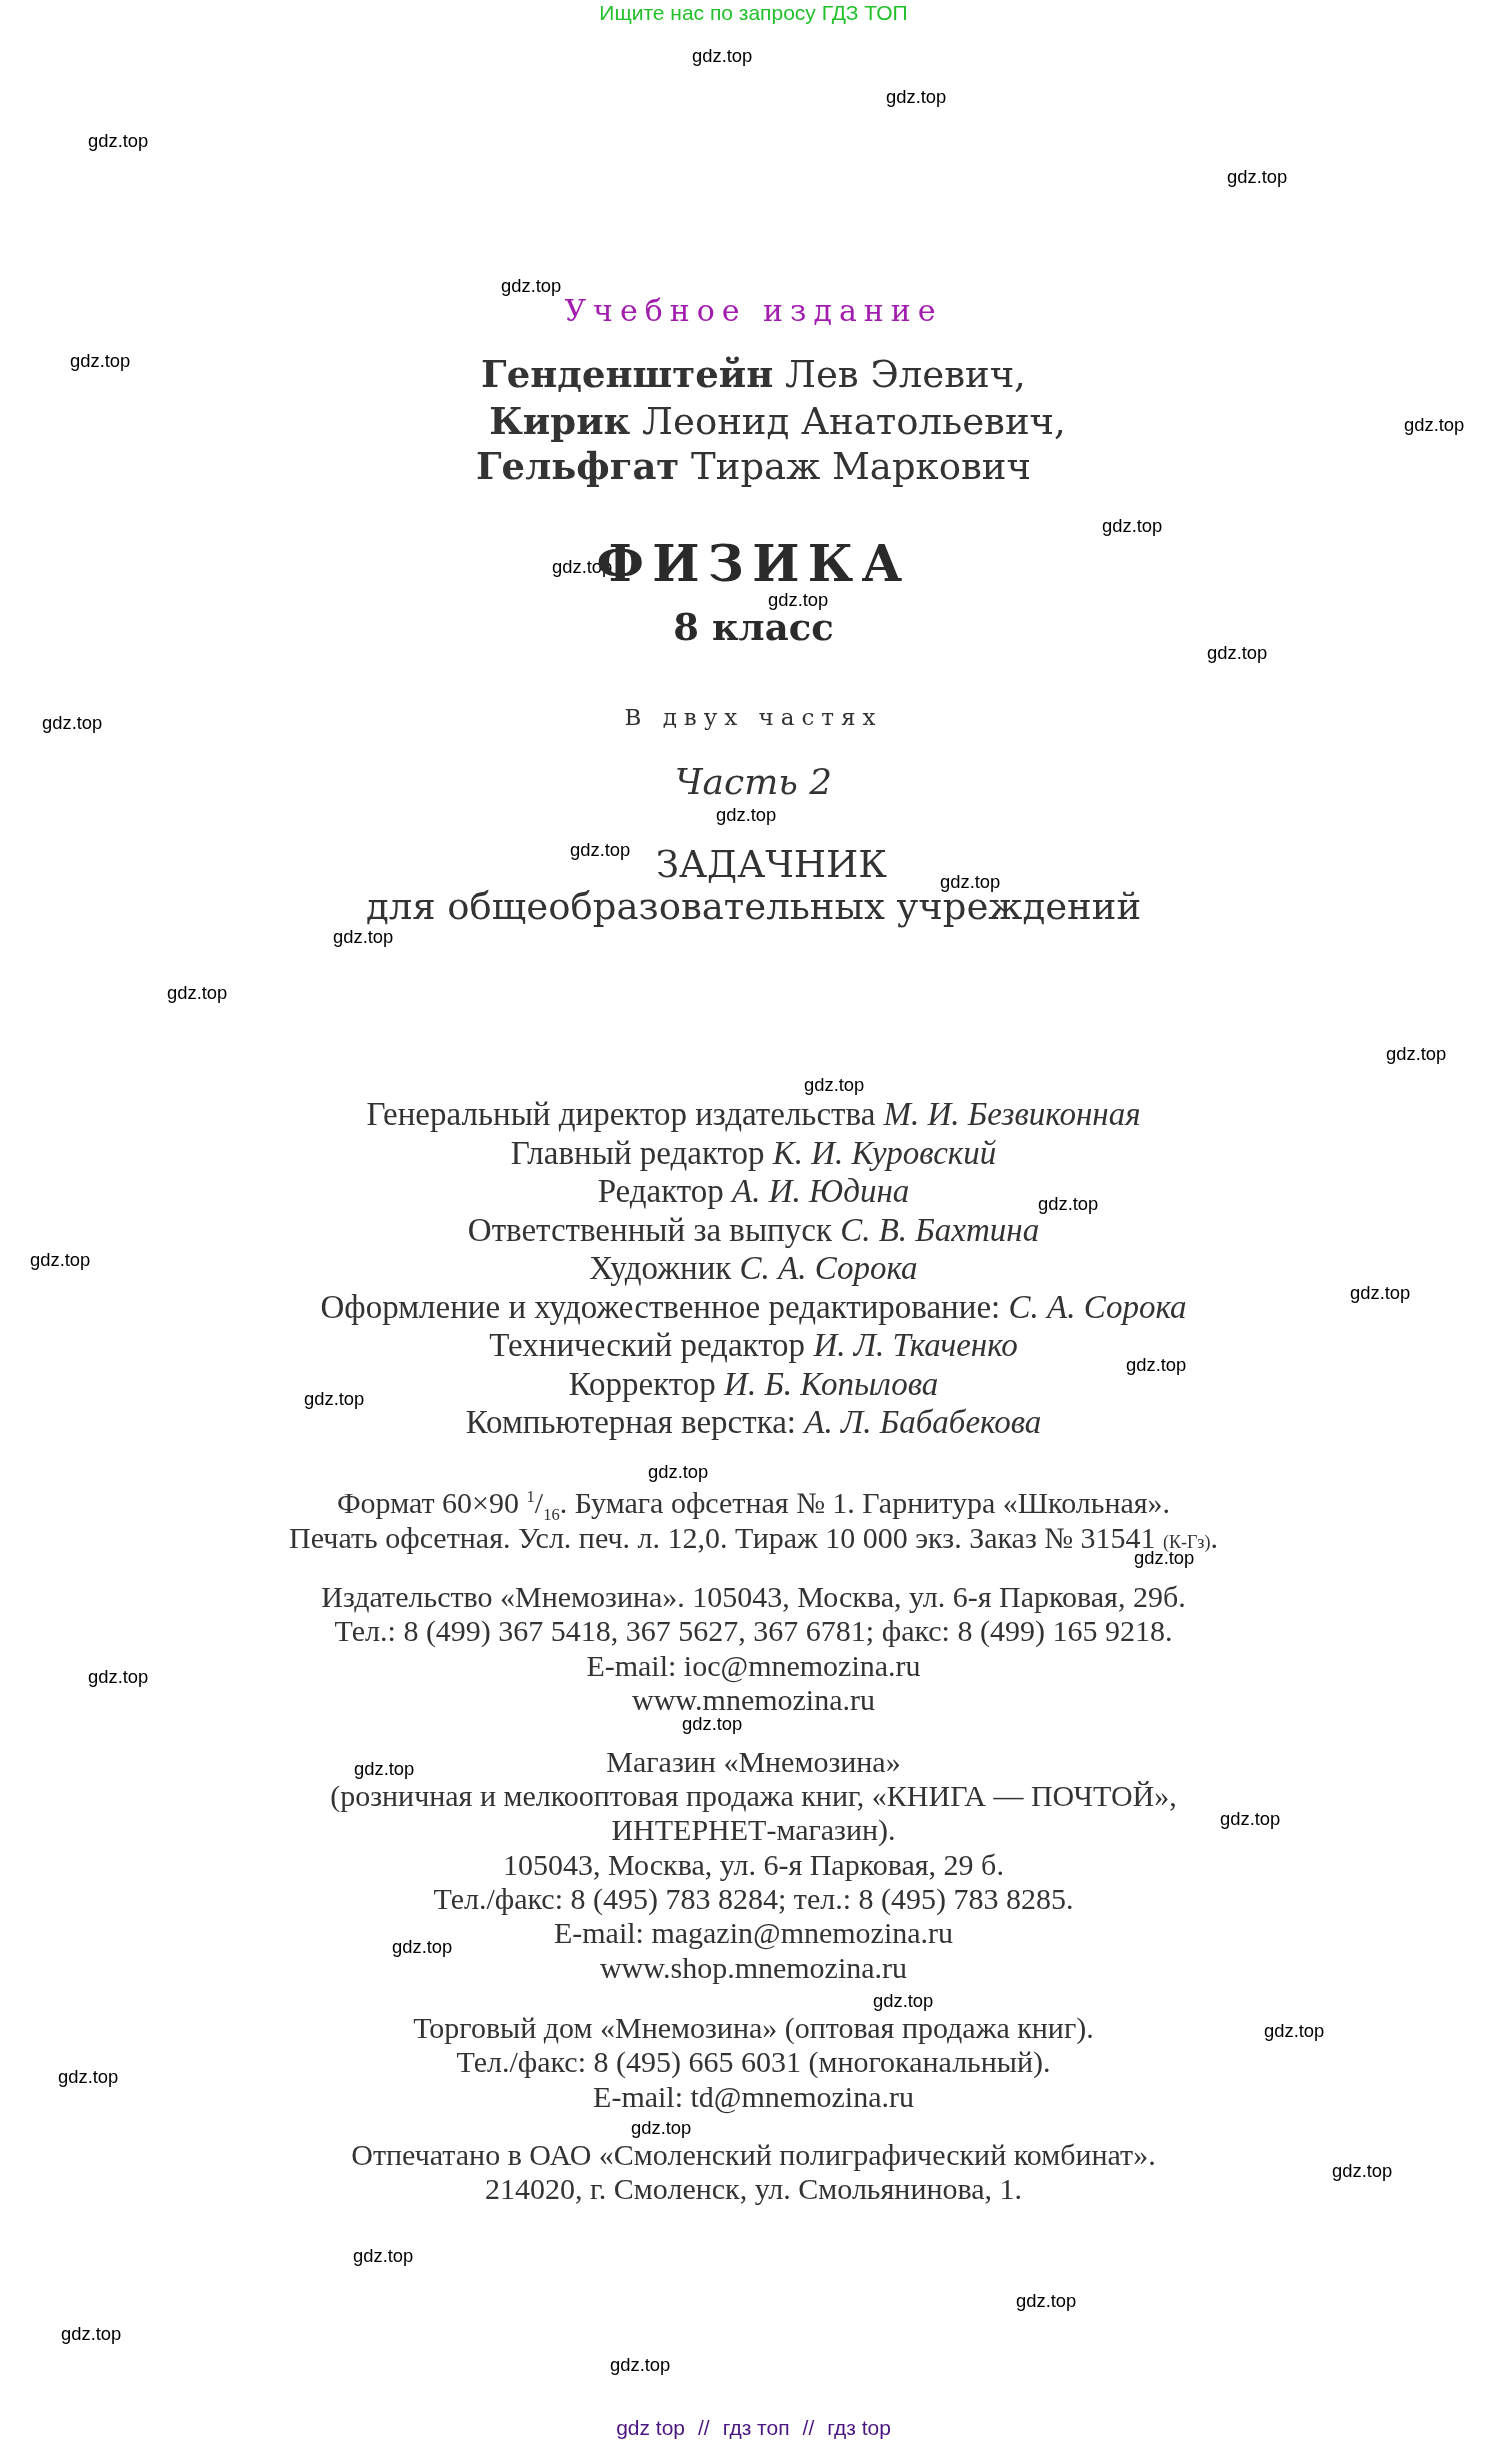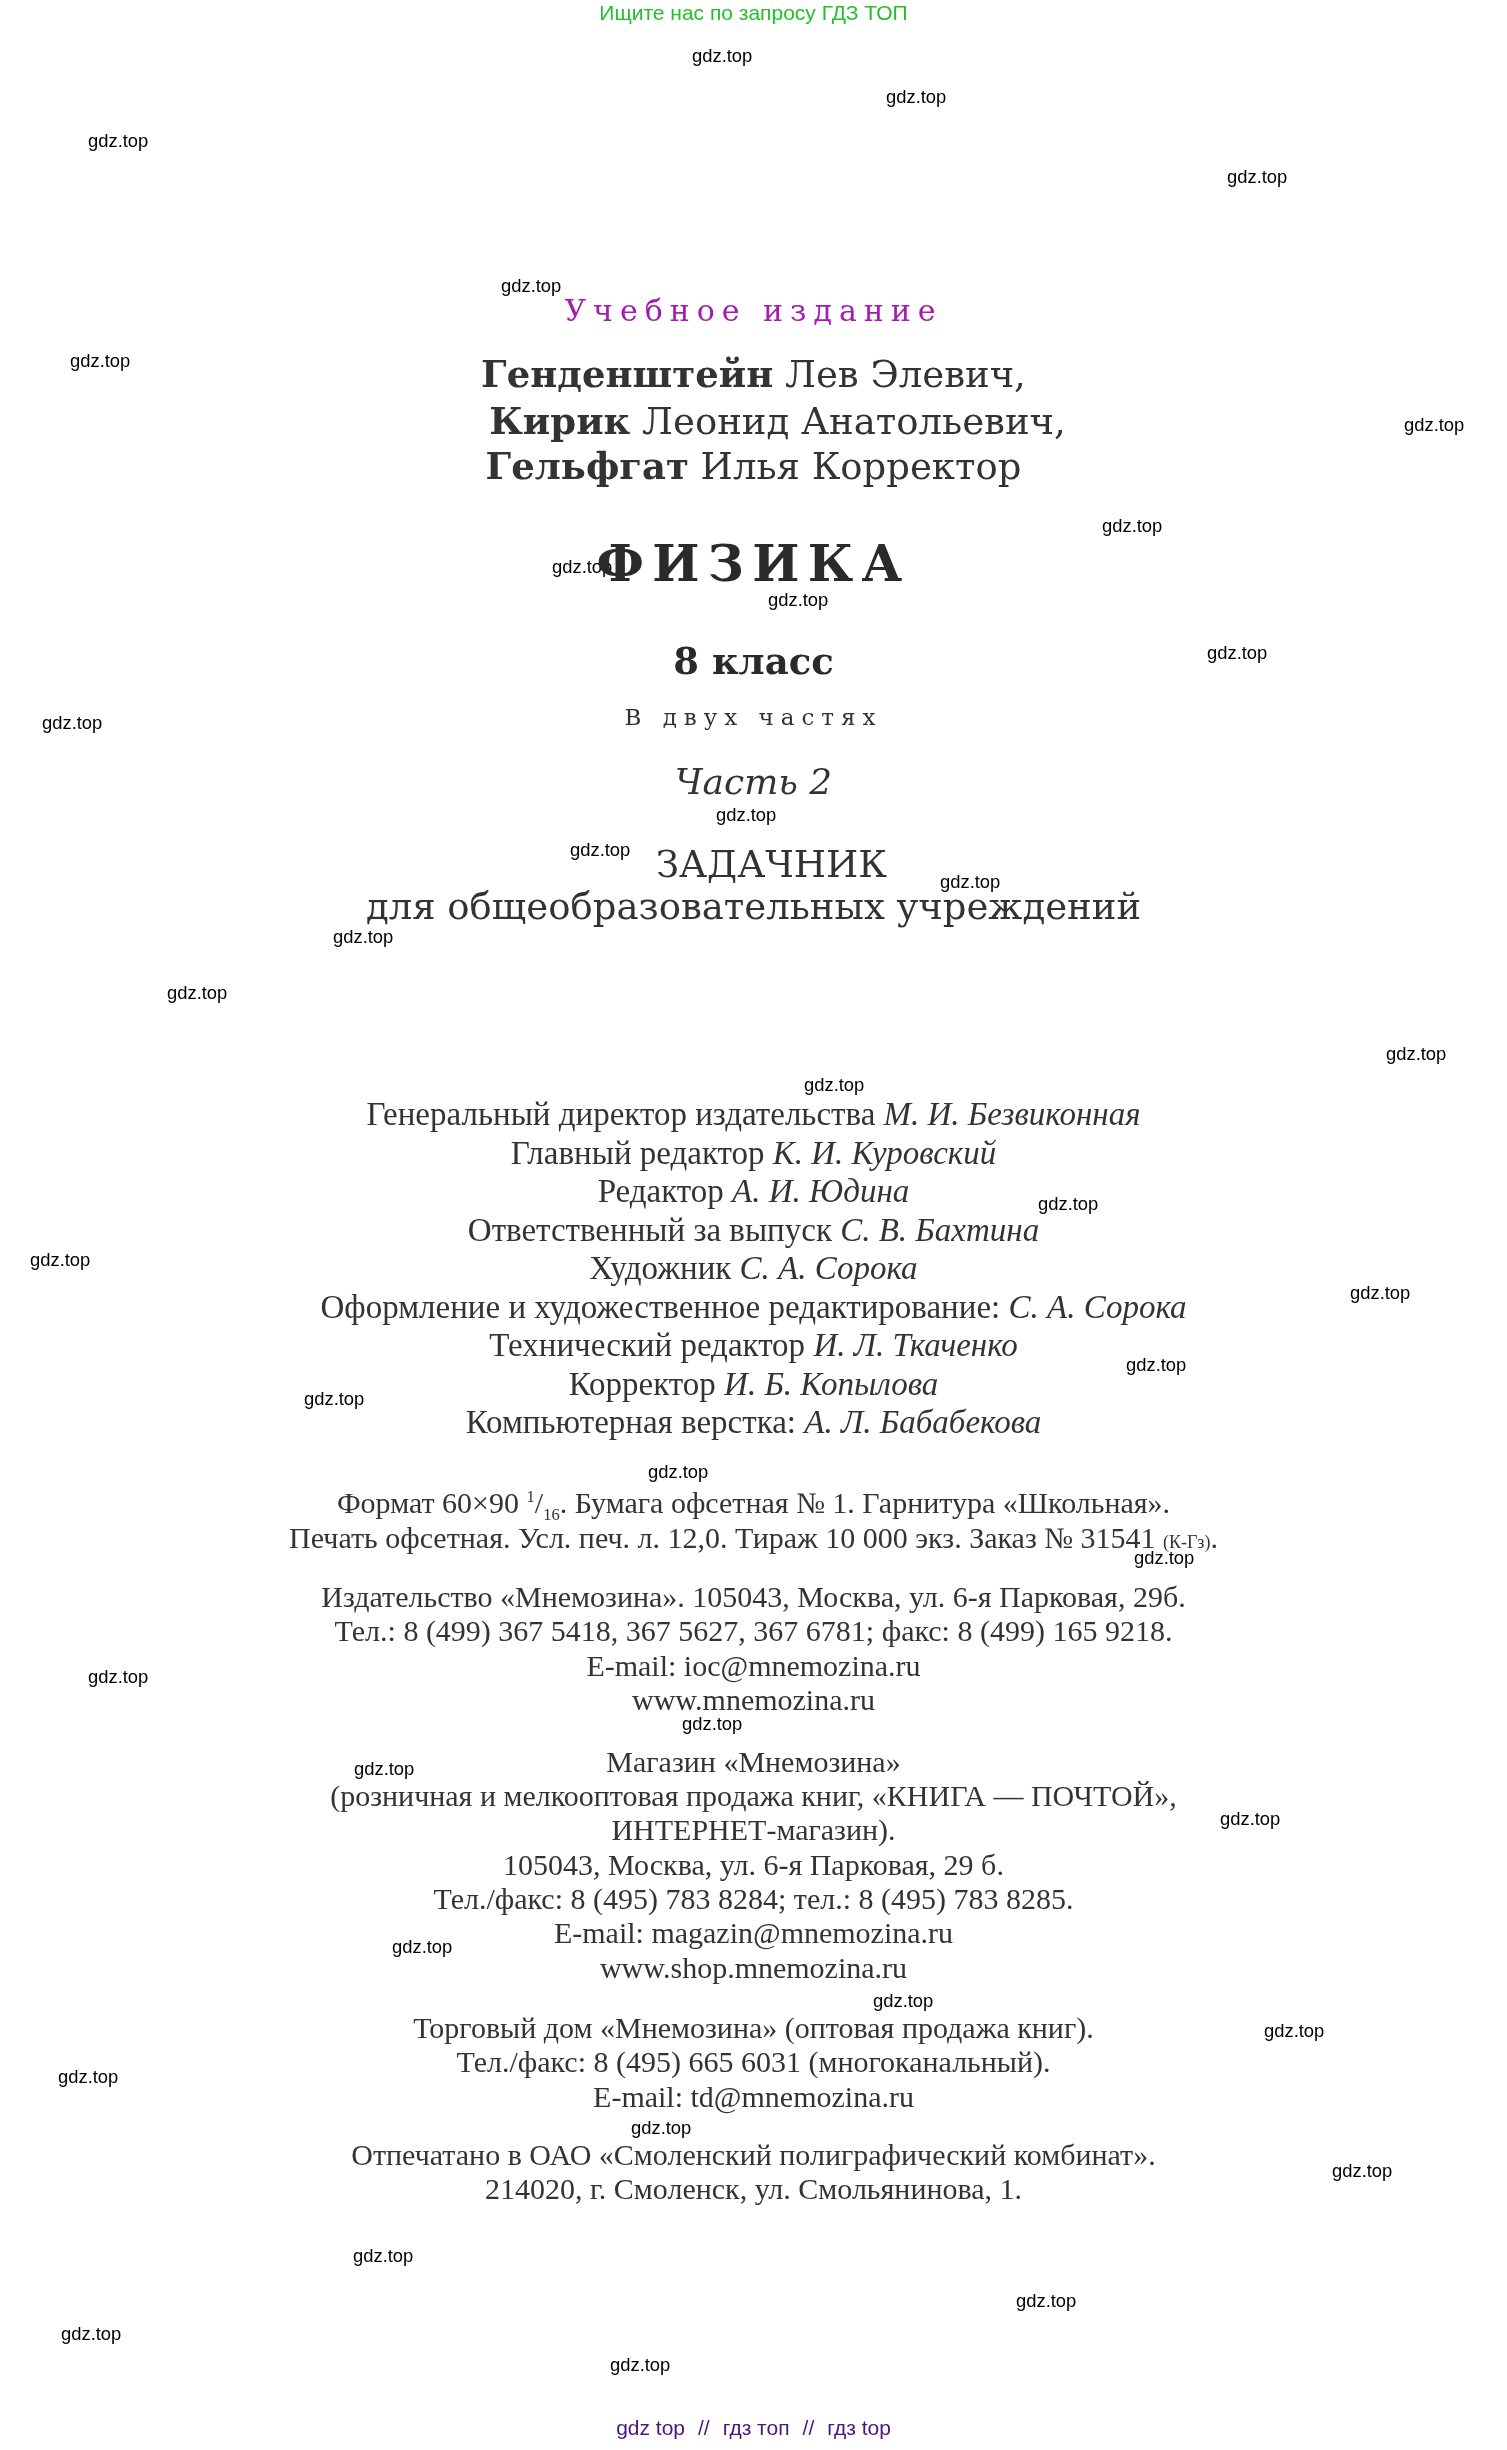--- a/index.html
+++ b/index.html
@@ -88,25 +88,25 @@
 <div class="line" style="top:356px;font-size:37px;color:#333;">
   <b>Генденштейн</b>
   <span>Лев Элевич,</span>
 </div>
 <div class="line" style="top:403px;font-size:37px;color:#333;padding-left:24px;">
   <b>Кирик</b>
   <span>Леонид Анатольевич,</span>
 </div>
 <div class="line" style="top:448px;font-size:37px;color:#333;">
   <b>Гельфгат</b>
-  <span>Илья Корректор</span>
+  <span>Тираж Маркович</span>
 </div>
 
 <div class="line bold" style="top:539px;font-size:50px;letter-spacing:8.3px;color:#2a2a2a;">ФИЗИКА</div>
-<div class="line bold" style="top:609px;font-size:37px;color:#2a2a2a;margin-top:34px;">8 класс</div>
+<div class="line bold" style="top:609px;font-size:37px;color:#2a2a2a;">8 класс</div>
 
 <div class="line spaced" style="top:706px;font-size:23px;color:#333;">В двух частях</div>
 <div class="line italic" style="top:764px;font-size:36px;color:#333;">Часть 2</div>
 <div class="line" style="top:846px;font-size:37px;color:#333;padding-left:18px;">ЗАДАЧНИК</div>
 <div class="line" style="top:888px;font-size:37px;color:#333;">для общеобразовательных учреждений</div>
 
 <div id="credits">
     <div class="line ed" style="top: 1098px;"><span>Генеральный директор издательства</span> <i>М. И. Безвиконная</i></div>
     <div class="line ed" style="top: 1137px;"><span>Главный редактор</span> <i>К. И. Куровский</i></div>
     <div class="line ed" style="top: 1175px;"><span>Редактор</span> <i>А. И. Юдина</i></div>

